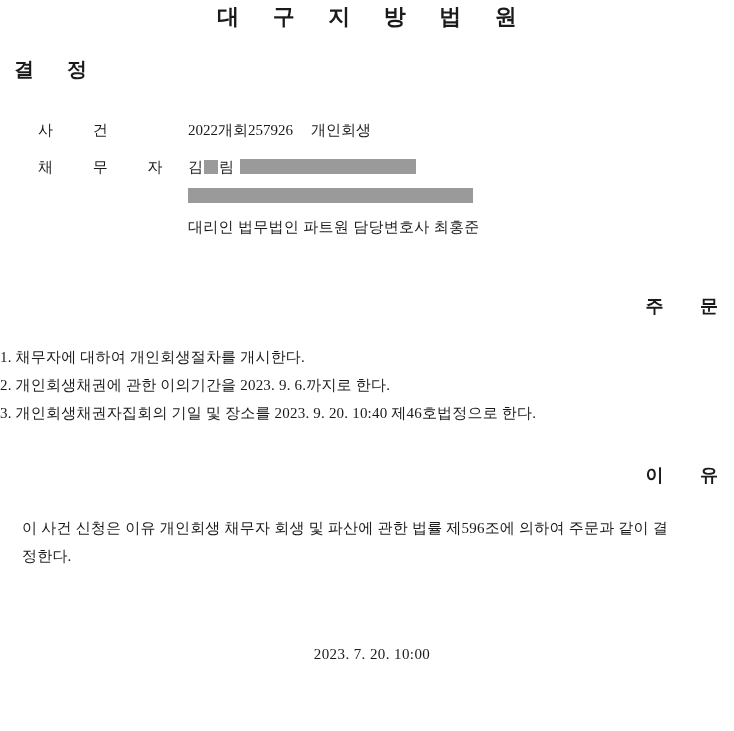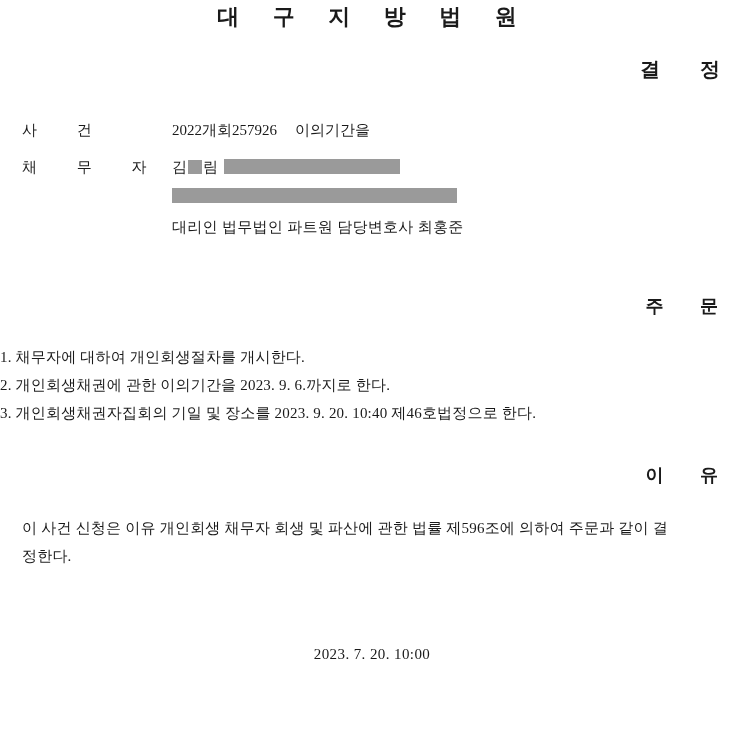--- a/index.html
+++ b/index.html
@@ -23,38 +23,38 @@
   }
   .court-title {
     text-align: center;
     font-size: 22px;
     font-weight: bold;
     letter-spacing: 14px;
     padding-top: 2px;
     padding-left: 14px;
   }
   .doc-type {
-    text-align: right;
+    text-align: left;
     font-size: 20px;
     font-weight: bold;
     letter-spacing: 14px;
     margin-top: 24px;
     padding-left: 14px;
-    font-family: Liberation Mono, monospace;
   }
   .fields {
     margin-top: 36px;
     padding-left: 22px;
     font-size: 15px;
   }
   .field-row {
     display: flex;
     align-items: flex-start;
     margin-bottom: 14px;
     line-height: 1.5;
+    margin-left: 16px;
   }
   .field-label {
     width: 150px;
     flex: 0 0 150px;
     letter-spacing: 18px;
     white-space: nowrap;
   }
   .field-value {
     flex: 1;
   }
@@ -135,21 +135,21 @@
 
   <div class="court-title">대 구 지 방 법 원</div>
 
   <div class="doc-type">결           정</div>
 
   <div class="fields">
 
     <div class="field-row">
       <div class="field-label">사        건</div>
       <div class="field-value">
-        <span class="case-no">2022개회257926</span><span>이의기간을</span>
+        <span class="case-no">2022개회257926</span><span>개인회생</span>
       </div>
     </div>
 
     <div class="field-row">
       <div class="field-label">채  무  자</div>
       <div class="field-value">
         <div>
           <span>김</span><span class="redact redact-name" style="background: rgb(154, 154, 154);"></span><span>림</span><span class="redact redact-addr1" style="background: rgb(154, 154, 154);"></span>
         </div>
         <div class="addr-line2">

